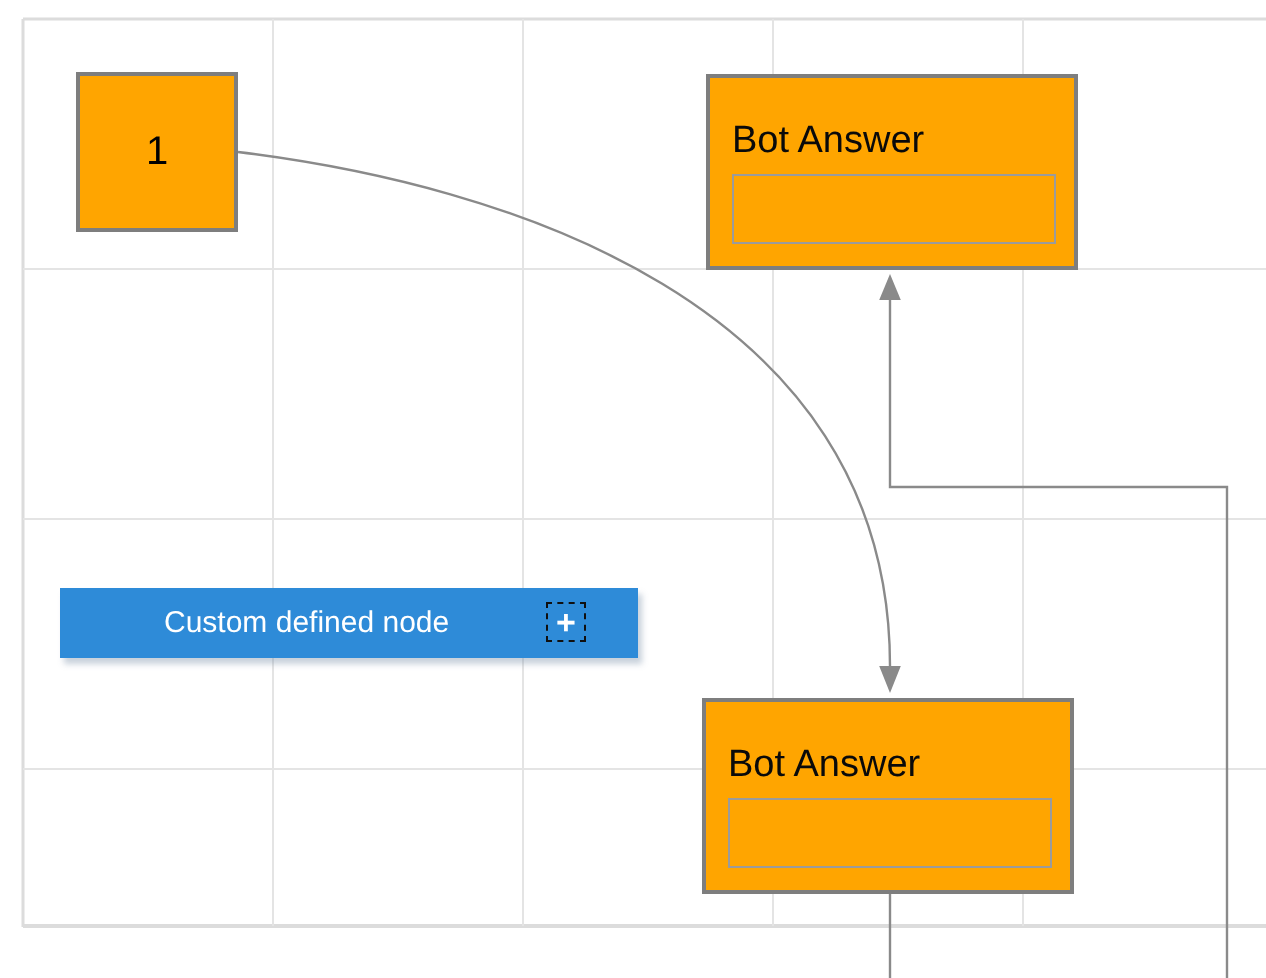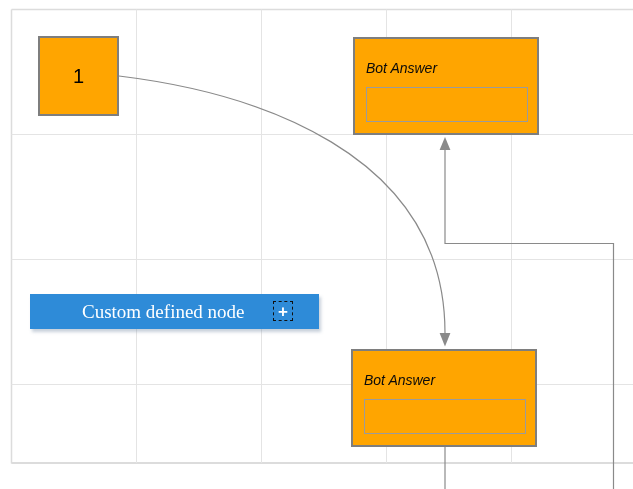--- a/index.html
+++ b/index.html
@@ -8,28 +8,28 @@
 
   .node{position:absolute;box-sizing:border-box;background:#FFA500;border:2px solid #7E7E7E;}
 
   #start-node{left:38px;top:36px;width:81px;height:80px;
     display:flex;align-items:center;justify-content:center;
     font-size:20px;color:#000;cursor:move;}
 
   .bot-node{width:186px;height:98px;cursor:move;}
   #bot-answer-top{left:353px;top:37px;}
   #bot-answer-bottom{left:351px;top:349px;}
-  .bot-title{position:absolute;left:11px;top:21px;font-size:14px;color:#0a0a0a;white-space:nowrap;font-style:italic;}
+  .bot-title{position:absolute;left:11px;top:21px;font-size:19px;color:#0a0a0a;white-space:nowrap;}
   .bot-textbox{position:absolute;left:11px;top:48px;width:160px;height:33px;
     border:1px solid #9B9B9B;background:transparent;}
 
   #custom-node{position:absolute;left:30px;top:294px;width:289px;height:35px;
     box-sizing:border-box;background:#2E8BD8;display:flex;align-items:center;
     padding-left:52px;box-shadow:2px 3px 3px rgba(110,135,160,0.38);cursor:pointer;}
-  .custom-label{color:#fff;font-size:19px;white-space:nowrap;font-family:Liberation Serif, serif;}
+  .custom-label{color:#fff;font-size:15px;white-space:nowrap;}
   .plus-btn{position:absolute;right:26px;top:7px;width:18px;height:18px;
     border:1px dashed #101010;box-sizing:content-box;
     display:flex;align-items:center;justify-content:center;
     color:#fff;font-size:17px;font-weight:bold;line-height:1;cursor:pointer;}
 </style>
 </head>
 <body>
 
 <div id="app">
 

